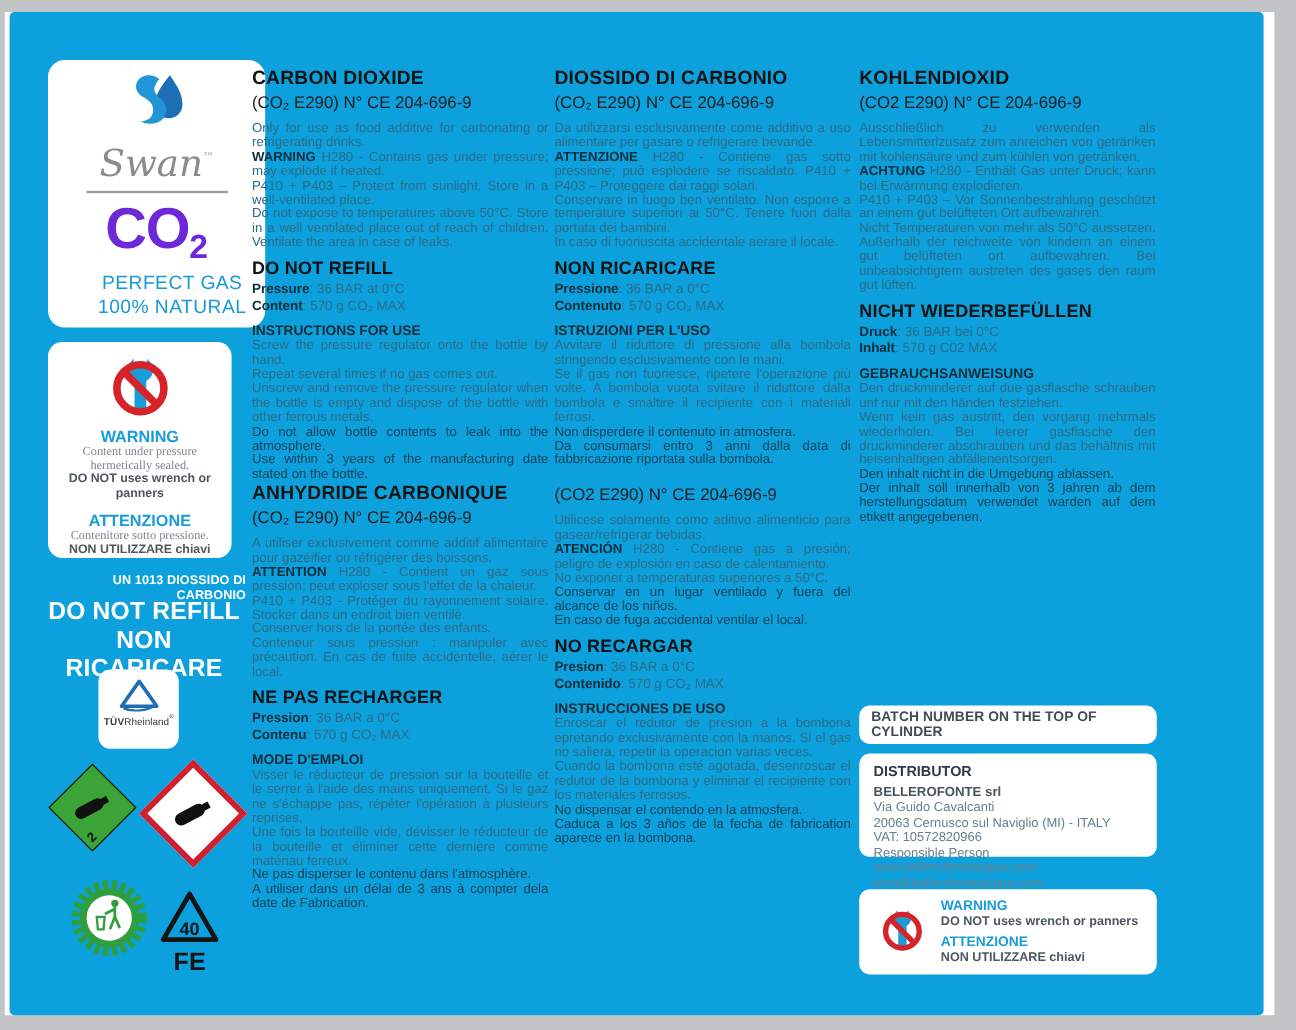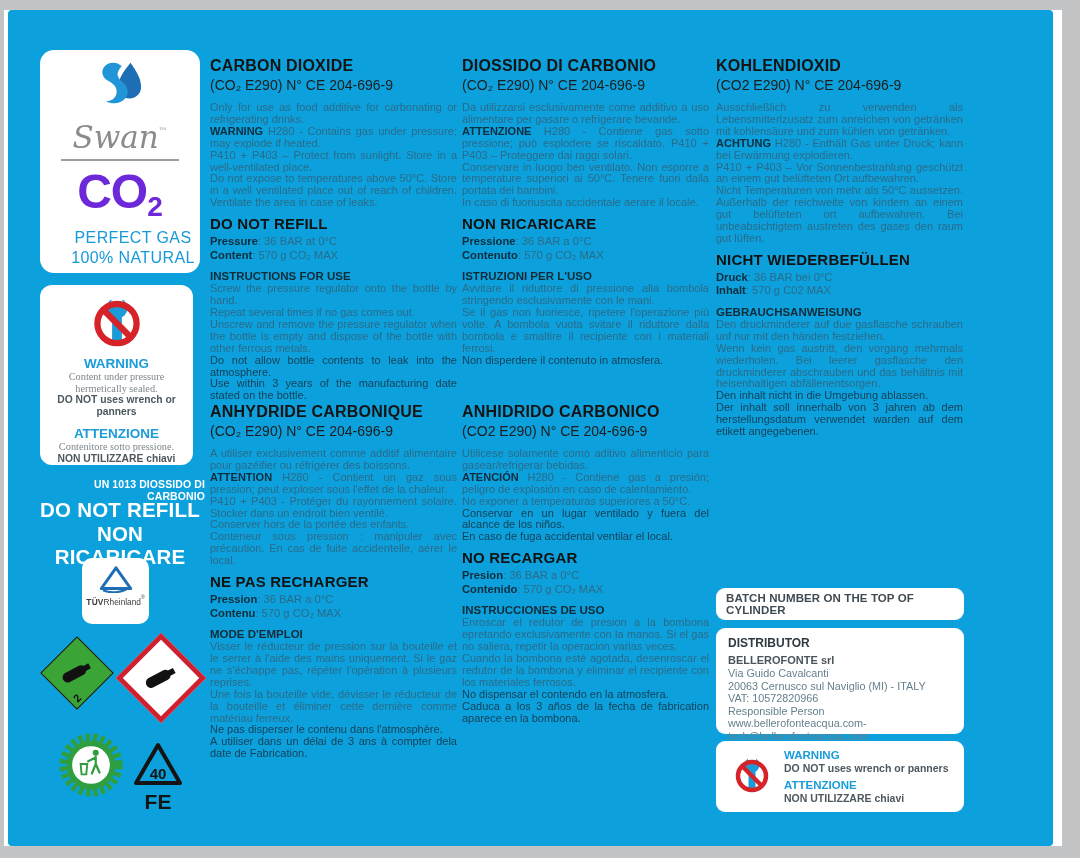--- a/index.html
+++ b/index.html
@@ -7,21 +7,21 @@
     width:1080px;height:858px;position:relative;overflow:hidden;
     background:#c3c4c5;
     font-family:"Liberation Sans","DejaVu Sans",sans-serif;
     -webkit-font-smoothing:antialiased;
   }
   .sheet{position:absolute;left:4px;top:10px;width:1058px;height:836px;background:#ffffff;}
   .label{position:absolute;left:8px;top:10px;width:1045px;height:836px;background:#0ca1dc;border-radius:4px;}
 
   
   .sidebar{position:absolute;left:32px;top:30px;width:163px;height:790px;}
-  .logo-box{position:absolute;left:0;top:10px;width:160px;height:223px;background:#fff;border-radius:14px;text-align:center;}
+  .logo-box{position:absolute;left:0;top:10px;width:181px;height:223px;background:#fff;border-radius:14px;text-align:center;}
   .swan-svg{display:block;margin:10px auto 0;}
   .swan-word{font-family:"DejaVu Serif","Liberation Serif",serif;font-style:italic;color:#8b8b8b;font-size:31px;line-height:30px;}
   .swan-word .tm{font-size:9px;font-style:normal;vertical-align:14px;color:#9a9a9a;}
   .logo-divider{width:118px;border-top:2px solid #9c9c9c;margin:7px auto 9px;}
   .co2{color:#6d28d9;font-weight:bold;font-size:48px;line-height:44px;letter-spacing:-1px;}
   .co2sub{font-size:28px;position:relative;top:8px;letter-spacing:0;}
   .tagline{color:#1899d8;font-size:16px;line-height:20px;letter-spacing:.4px;margin-top:7px;padding-left:26px;}
 
   .warnbox{position:absolute;left:0;top:245px;width:153px;height:180px;background:#fff;border-radius:12px;text-align:center;}
   .wrench-svg{display:block;margin:9px auto 0;}
@@ -61,21 +61,21 @@
   .pb{font-weight:normal;color:#14425a;}
   .bh{font-size:15px;font-weight:bold;color:#121212;margin:6px 0 3px;letter-spacing:.2px;line-height:17px;}
   .kv{font-size:11.2px;line-height:13.5px;margin:0;color:#2b6b89;}
   .kl{font-weight:bold;color:#0e2d3d;}
   .ih{font-size:11.5px;font-weight:bold;color:#122b38;margin:8px 0 0;line-height:13px;}
 
   
   .rbox{position:absolute;left:708px;width:248px;background:#fff;border-radius:9px;box-sizing:border-box;}
   .batch{top:578px;height:32px;display:flex;align-items:center;padding:0 10px;}
   .batch-t{font-size:11.5px;font-weight:bold;color:#3f4a52;letter-spacing:.1px;}
-  .dist{top:618px;height:106px;padding:8px 12px;}
+  .dist{top:618px;height:86px;padding:8px 12px;}
   .dist-title{font-size:12px;font-weight:bold;color:#2f3a42;margin-bottom:4px;}
   .dist-co{font-size:11px;font-weight:bold;color:#4a545b;line-height:13px;}
   .dist-line{font-size:10.8px;color:#66808e;line-height:12.6px;}
   .warn2{top:731px;height:71px;display:flex;align-items:center;padding:6px 10px;gap:12px;}
   .warn2 .wrench-svg{margin:0 0 0 6px;flex:0 0 auto;}
   .w2-title{font-size:11.5px;font-weight:bold;color:#1a9cd9;line-height:13px;}
   .w2-title.mt{margin-top:5px;}
   .w2-line{font-size:10.5px;font-weight:bold;color:#4d575e;line-height:12px;}
 </style>
 </head>
@@ -219,24 +219,24 @@
       <p class="p"><span class="bl">ATTENZIONE</span><span> H280 - Contiene gas sotto pressione; può esplodere se riscaldato. P410 + P403 – Proteggere dai raggi solari.</span></p>
       <p class="p">Conservare in luogo ben ventilato. Non esporre a temperature superiori ai 50°C. Tenere fuori dalla portata dei bambini.</p>
       <p class="p">In caso di fuoriuscita accidentale aerare il locale.</p>
       <h3 class="bh">NON RICARICARE</h3>
       <p class="kv"><span class="kl">Pressione</span><span>: 36 BAR a 0°C</span></p>
       <p class="kv"><span class="kl">Contenuto</span><span>: 570 g CO₂ MAX</span></p>
       <h4 class="ih">ISTRUZIONI PER L'USO</h4>
       <p class="p">Avvitare il riduttore di pressione alla bombola stringendo esclusivamente con le mani.</p>
       <p class="p">Se il gas non fuoriesce, ripetere l'operazione più volte. A bombola vuota svitare il riduttore dalla bombola e smaltire il recipiente con i materiali ferrosi.</p>
       <p class="p pb">Non disperdere il contenuto in atmosfera.</p>
+      <p class="p pb">Da consumarsi entro 3 anni dalla data di fabbricazione riportata sulla bombola.</p>
     </section>
 
     <section class="sec2">
-      <h2 class="t">ANHIDRIDO CARBONICO</h2>
       <div class="st">(CO2 E290) N° CE 204-696-9</div>
       <p class="p">Utilicese solamente como aditivo alimenticio para gasear/refrigerar bebidas.</p>
       <p class="p"><span class="bl">ATENCIÓN</span><span> H280 - Contiene gas a presión; peligro de explosión en caso de calentamiento.</span></p>
       <p class="p">No exponer a temperaturas superiores a 50°C.</p>
       <p class="p pb">Conservar en un lugar ventilado y fuera del alcance de los niños.</p>
       <p class="p pb">En caso de fuga accidental ventilar el local.</p>
       <h3 class="bh">NO RECARGAR</h3>
       <p class="kv"><span class="kl">Presion</span><span>: 36 BAR a 0°C</span></p>
       <p class="kv"><span class="kl">Contenido</span><span>: 570 g CO₂ MAX</span></p>
       <h4 class="ih">INSTRUCCIONES DE USO</h4>

